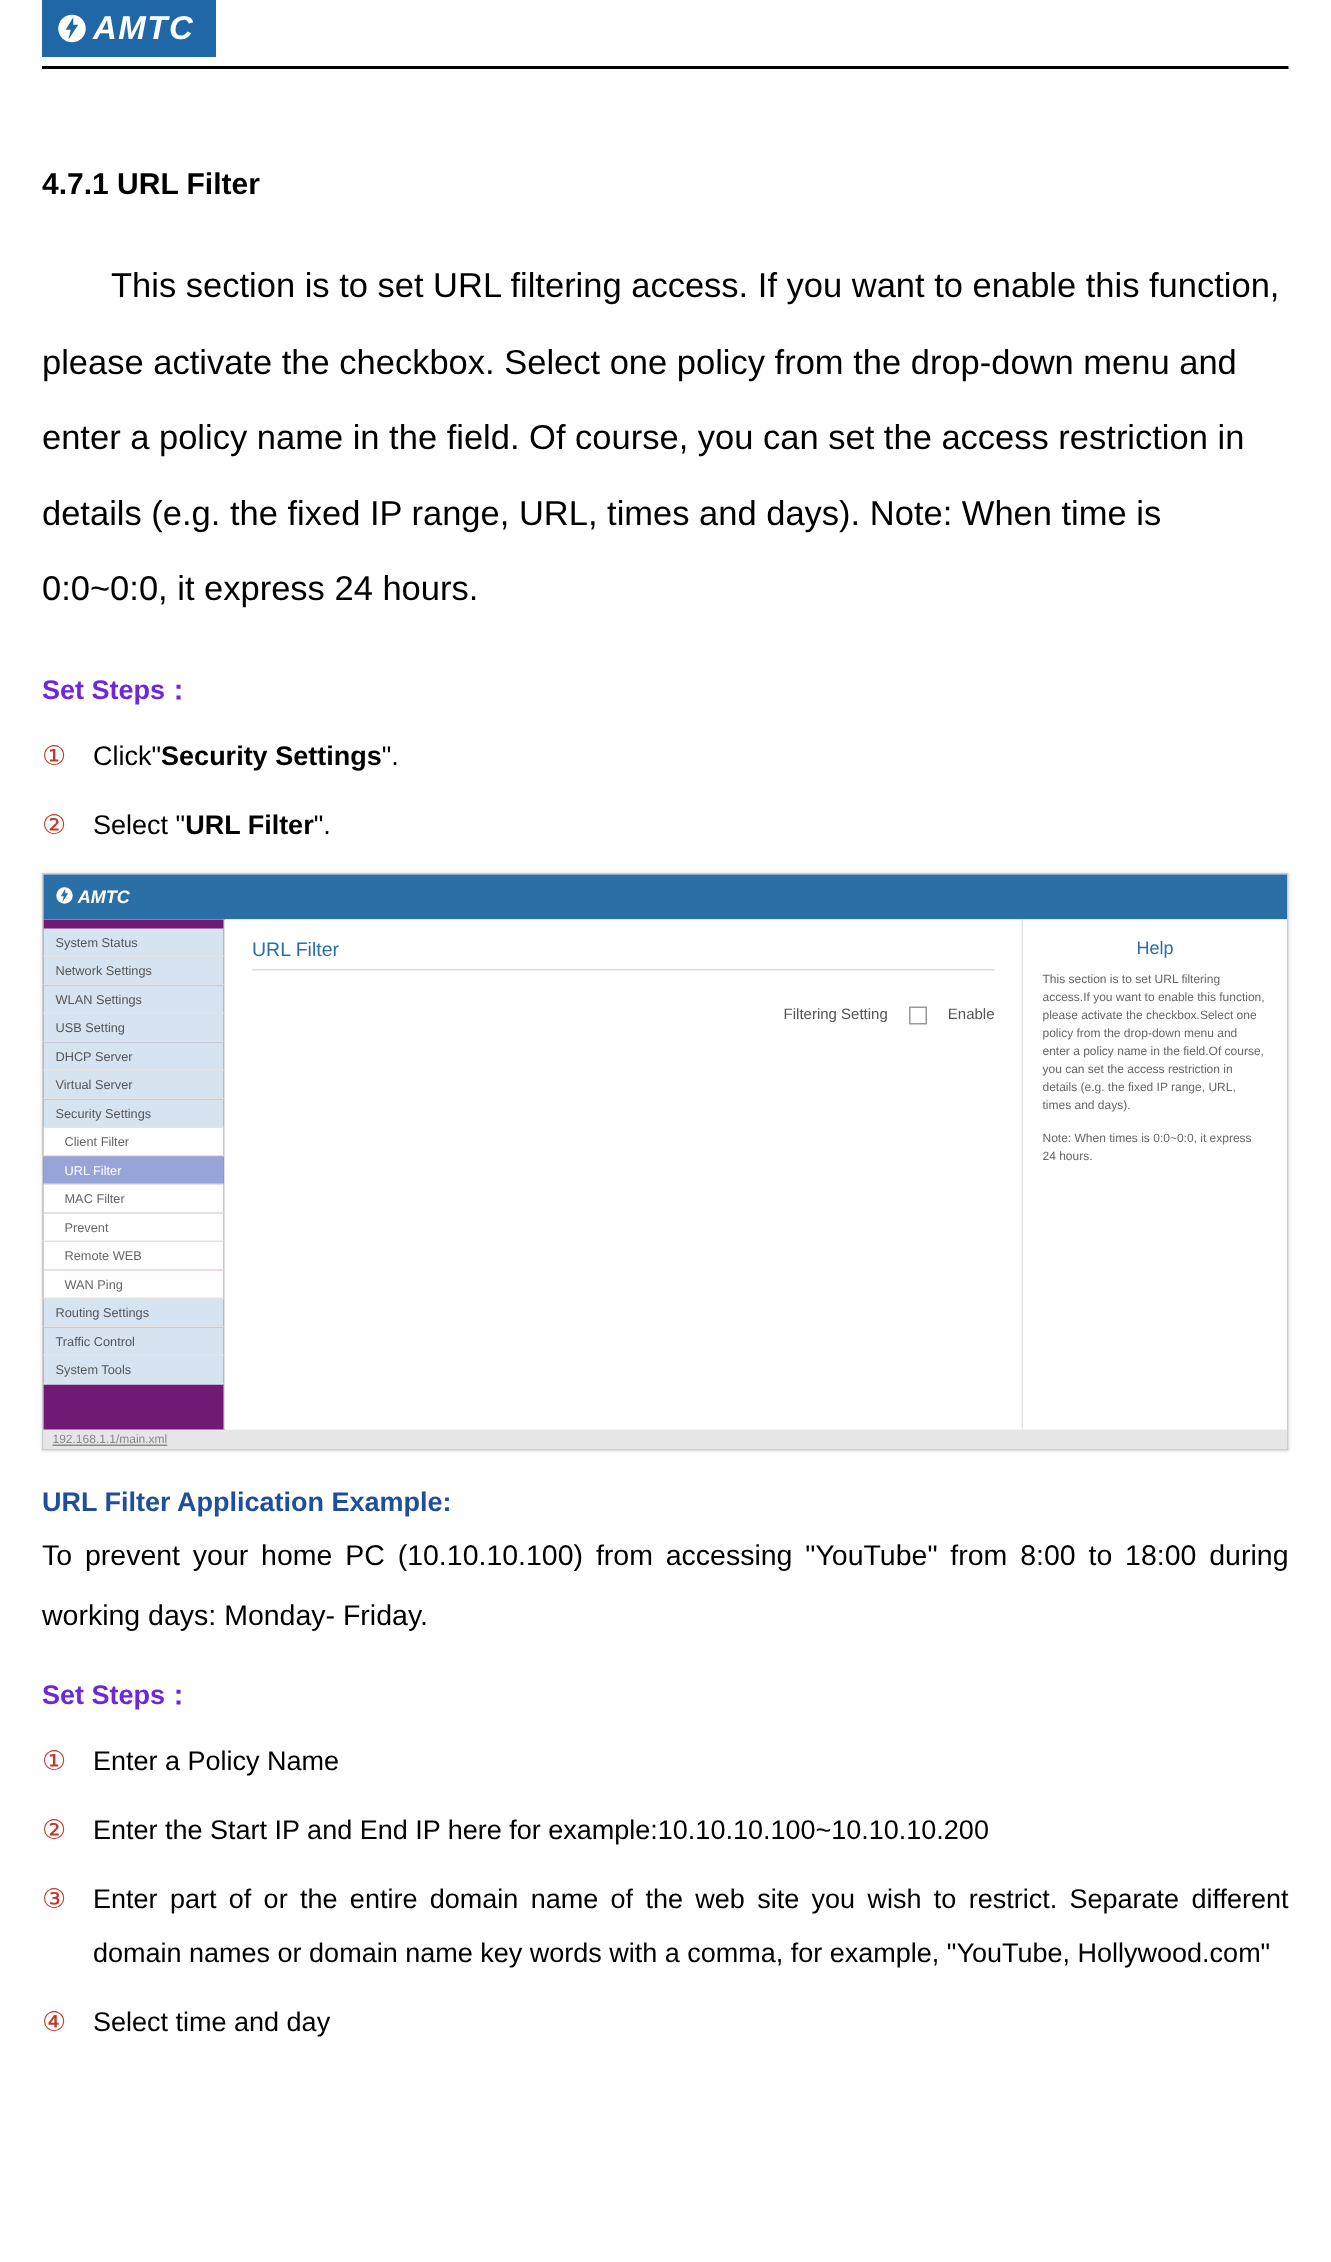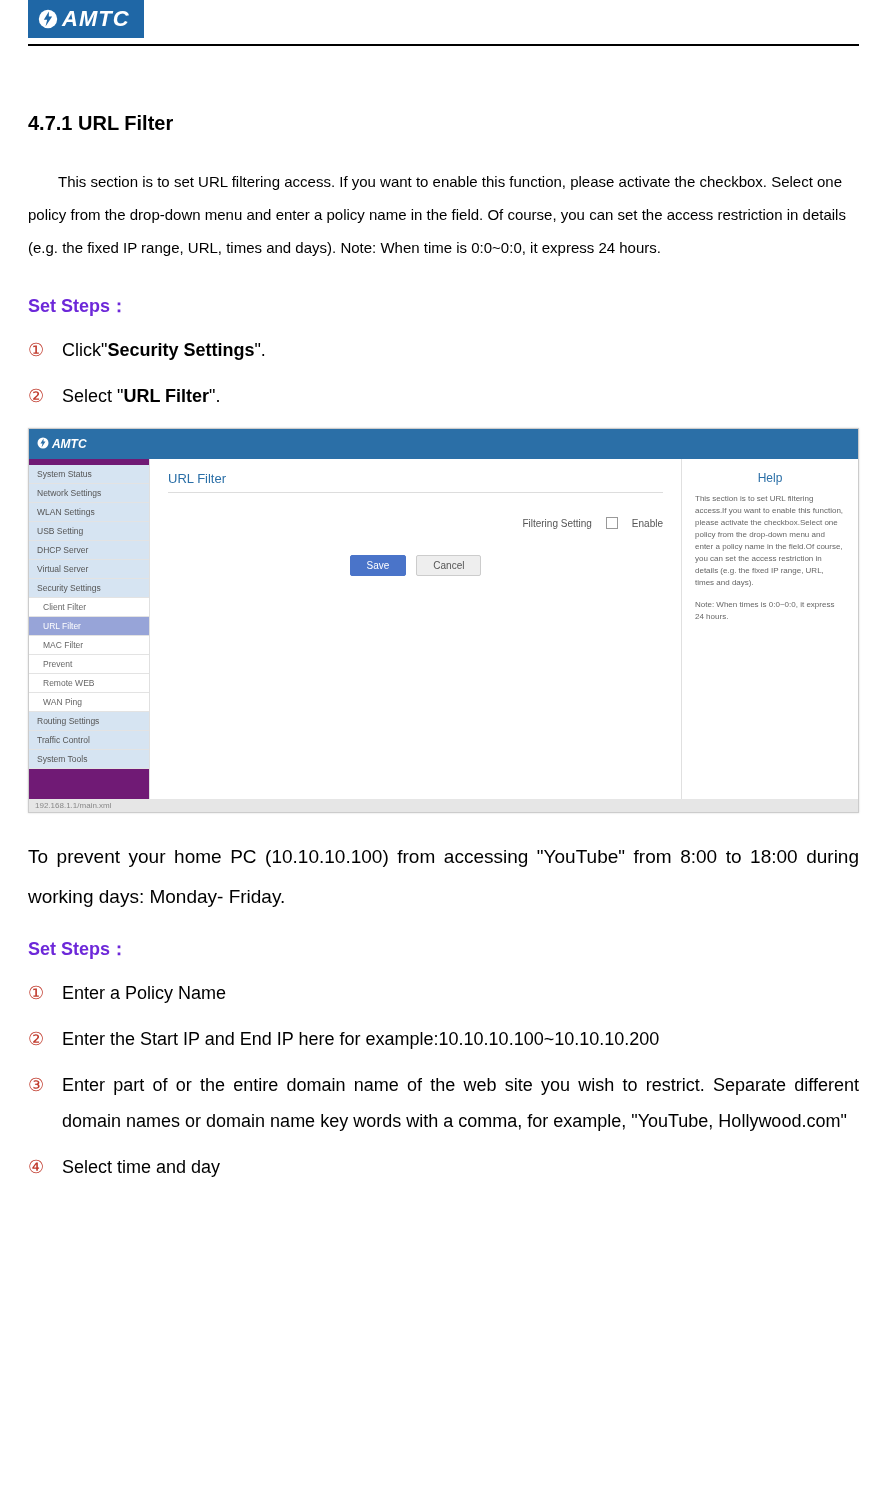--- a/index.html
+++ b/index.html
@@ -28,21 +28,21 @@
     border: none;
     border-top: 2px solid #000;
     margin: 6px 0 0 0;
   }
   .section-title {
     font-weight: 700;
     font-size: 20px;
     margin: 66px 0 30px 0;
   }
   .intro {
-    font-size: 15px;
+    font-size: 23px;
     line-height: 2.2;
     text-align: left;
     margin: 0 0 30px 0;
     text-indent: 2em;
   }
   .set-steps {
     color: #6d28d9;
     font-weight: 700;
     font-size: 18px;
     margin: 18px 0 14px 0;
@@ -126,21 +126,21 @@
   .btn-save { background: #4a74c9; color: #fff; border-color: #4a74c9; }
   .btn-cancel { background: #eee; color: #555; }
   .shot-help {
     width: 150px;
     padding: 12px 13px;
     border-left: 1px solid #e0e0e0;
     background: #fff;
   }
   .help-title { color: #2b6fa7; font-size: 12px; text-align: center; margin-bottom: 8px; }
   .help-text { color: #666; font-size: 8px; line-height: 1.5; }
-  .shot-status { background: #e6e6e6; color: #888; font-size: 8px; padding: 2px 6px; }
+  .shot-status { background: #e6e6e6; color: #888; font-size: 8px; padding: 2px 6px; text-decoration: underline; }
 
   .subhead {
     color: #1f4e9b;
     font-weight: 700;
     font-size: 18px;
     margin: 6px 0 6px 0;
   }
   .example-text {
     font-size: 19px;
     line-height: 2.1;
@@ -215,35 +215,32 @@
         <div class="side-item">System Tools</div>
       </div>
       <div class="shot-main">
         <div class="main-title">URL Filter</div>
         <hr class="main-hr">
         <div class="filt-row">
           <span>Filtering Setting</span>
           <span class="fake-check"></span>
           <span>Enable</span>
         </div>
-        <div class="btn-row">
-          <span class="btn btn-save">Save</span>
-          <span class="btn btn-cancel">Cancel</span>
-        </div>
       </div>
       <div class="shot-help">
         <div class="help-title">Help</div>
         <div class="help-text">This section is to set URL filtering access.If you want to enable this function, please activate the checkbox.Select one policy from the drop-down menu and enter a policy name in the field.Of course, you can set the access restriction in details (e.g. the fixed IP range, URL, times and days).</div>
         <br>
         <div class="help-text">Note: When times is 0:0~0:0, it express 24 hours.</div>
       </div>
     </div>
     <div class="shot-status">192.168.1.1/main.xml</div>
   </div>
 
+  <div class="subhead">URL Filter Application Example:</div>
   <p class="example-text">To prevent your home PC (10.10.10.100) from accessing "YouTube" from 8:00 to 18:00 during working days: Monday- Friday.</p>
 
   <div class="set-steps">Set Steps：</div>
 
   <ul class="step-list">
     <li>
       <span class="step-num">①</span>
       <span class="step-text">Enter a Policy Name</span>
     </li>
     <li>

